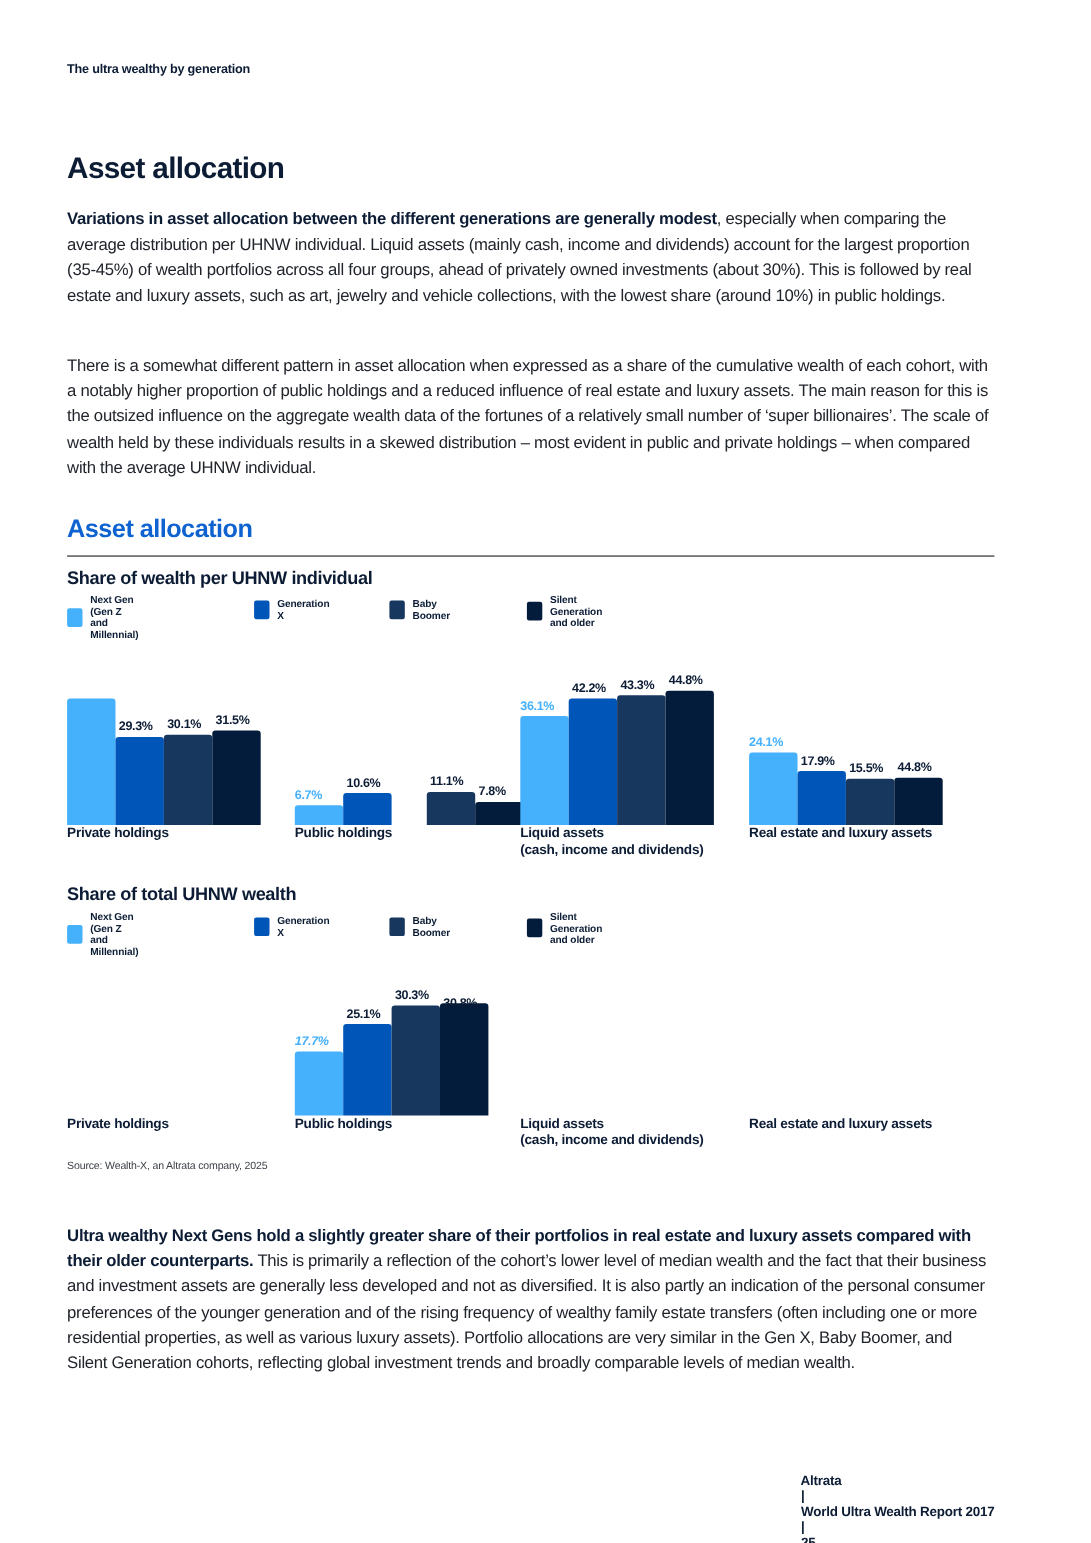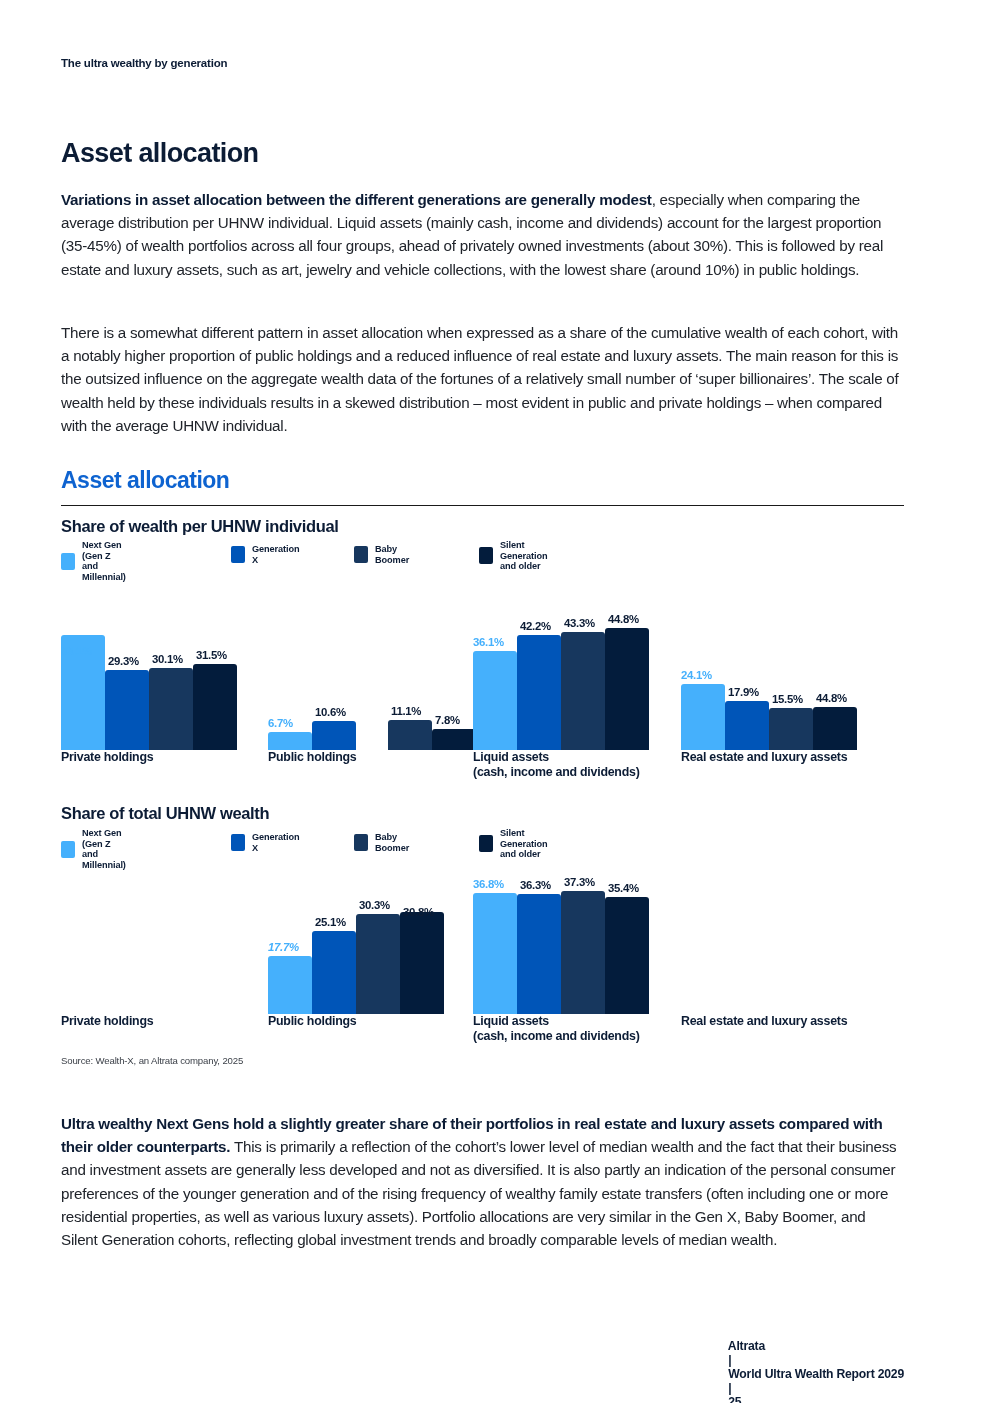--- a/index.html
+++ b/index.html
@@ -311,56 +311,36 @@
           <div class="bar" style="width: 44px; height: 100px;">
             <div class="bar-body" style="height: 100%; background: rgb(23, 55, 94);"></div>
             <div class="bar-label" style="color: rgb(12, 28, 53); bottom: 103px; margin-left: -40px;">30.3%</div>
           </div>
           <div class="bar" style="width: 44px; height: 102px;">
             <div class="bar-body" style="height: 100%; background: rgb(3, 28, 60);"></div>
             <div class="bar-label" style="color: rgb(12, 28, 53); bottom: 96px; margin-left: -40px;">30.8%</div>
           </div>
         </div>
       </div>
-      <div class="group" style="left: 412px; bottom: 0px; height: 150px; width: 176px;">
-        <div class="bars" style="height: 150px;">
-          <div class="bar" style="width: 44px; height: 121px;">
-            <div class="bar-body" style="height: 100%; background: rgb(69, 176, 252);"></div>
-            <div class="bar-label first" style="color: rgb(69, 176, 252); bottom: 124px;">36.8%</div>
-          </div>
-          <div class="bar" style="width: 44px; height: 120px;">
-            <div class="bar-body" style="height: 100%; background: rgb(0, 85, 184);"></div>
-            <div class="bar-label" style="color: rgb(12, 28, 53); bottom: 123px; margin-left: -40px;">36.3%</div>
-          </div>
-          <div class="bar" style="width: 44px; height: 123px;">
-            <div class="bar-body" style="height: 100%; background: rgb(23, 55, 94);"></div>
-            <div class="bar-label" style="color: rgb(12, 28, 53); bottom: 126px; margin-left: -40px;">37.3%</div>
-          </div>
-          <div class="bar" style="width: 44px; height: 117px;">
-            <div class="bar-body" style="height: 100%; background: rgb(3, 28, 60);"></div>
-            <div class="bar-label" style="color: rgb(12, 28, 53); bottom: 120px; margin-left: -40px;">35.4%</div>
-          </div>
-        </div>
-      </div>
     </div>
   <div class="chart" id="chart2labels" style="left:61px; top:1014px; width:843px; height:32px;">
       <div class="cat-label" style="left: 0px; top: 0px;">Private holdings</div>
       <div class="cat-label" style="left: 207px; top: 0px;">Public holdings</div>
       <div class="cat-label" style="left: 412px; top: 0px;">Liquid assets
 (cash, income and dividends)</div>
       <div class="cat-label" style="left: 620px; top: 0px;">Real estate and luxury assets</div>
     </div>
 
   <div class="source">Source: Wealth-X, an Altrata company, 2025</div>
 
   <div class="body-block" style="top:1112px;">
     <p class="body-p"><b>Ultra wealthy Next Gens hold a slightly greater share of their portfolios in real estate and luxury assets compared with their older counterparts.</b><span> This is primarily a reflection of the cohort’s lower level of median wealth and the fact that their business and investment assets are generally less developed and not as diversified. It is also partly an indication of the personal consumer preferences of the younger generation and of the rising frequency of wealthy family estate transfers (often including one or more residential properties, as well as various luxury assets). Portfolio allocations are very similar in the Gen X, Baby Boomer, and Silent Generation cohorts, reflecting global investment trends and broadly comparable levels of median wealth.</span></p>
   </div>
 
   <div class="footer">
     <span>Altrata</span>
     <span>|</span>
-    <span>World Ultra Wealth Report 2029</span>
+    <span>World Ultra Wealth Report 2017</span>
     <span>|</span>
     <span>25</span>
   </div>
 
 </div>
 
 </body></html>

